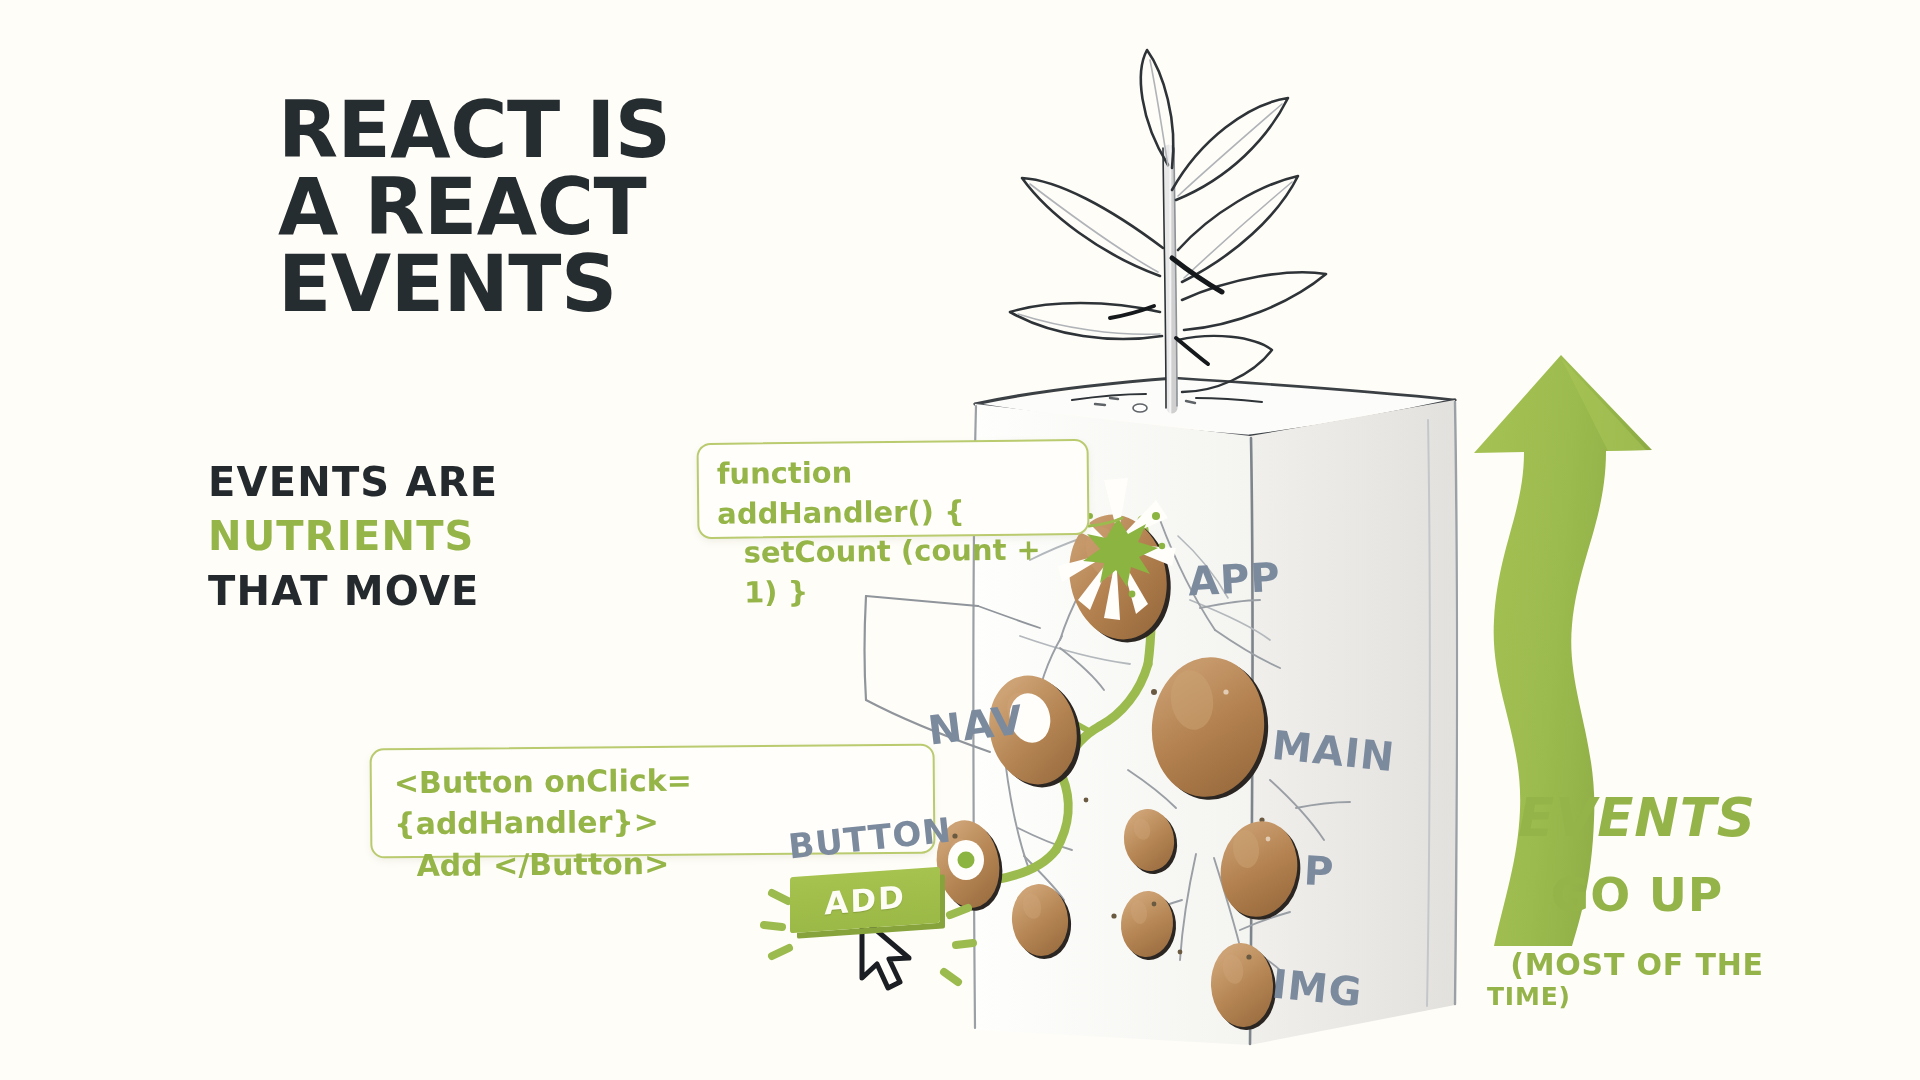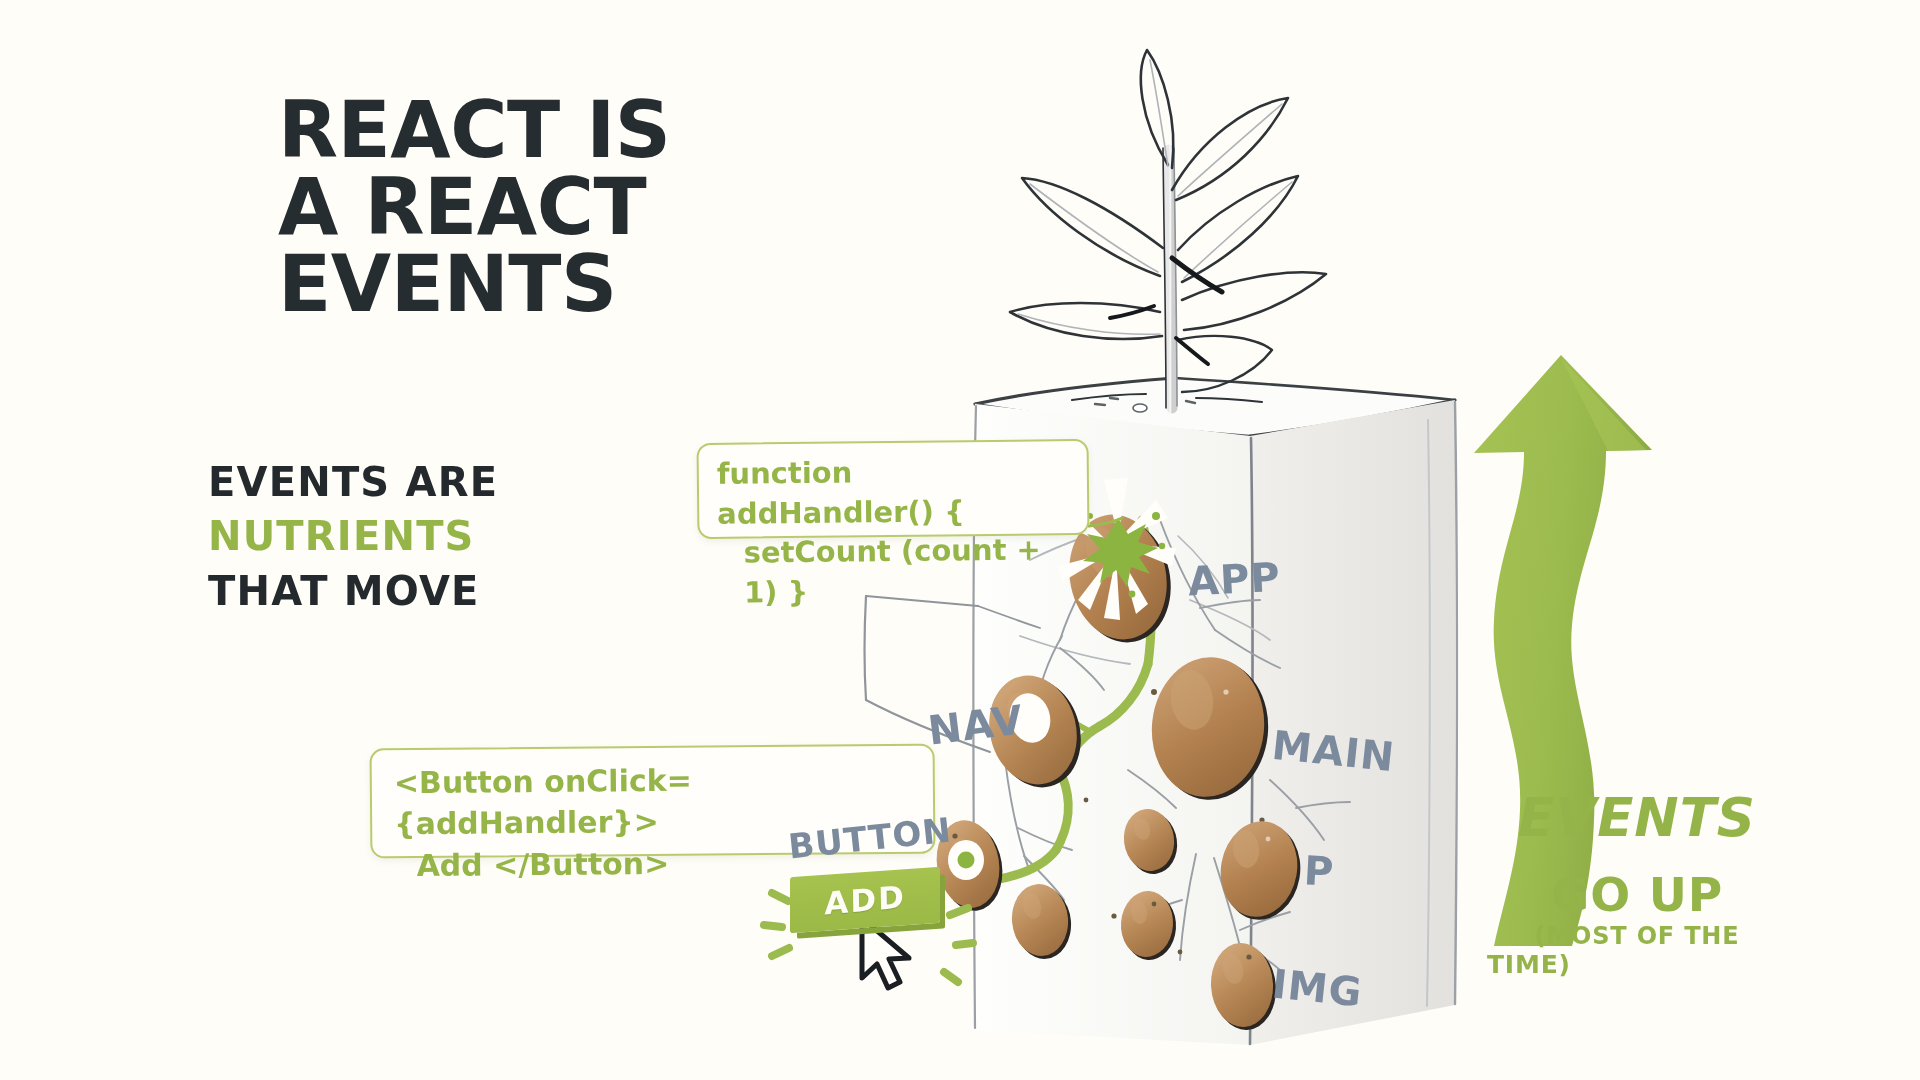--- a/index.html
+++ b/index.html
@@ -53,21 +53,21 @@
     left: 1487px;
     top: 790px;
     width: 300px;
     color: #94b449;
     font-family: "DejaVu Sans", sans-serif;
     font-weight: bold;
     text-align: center;
   }
   #rightcopy .rc-1 { display:block; font-size: 53px; line-height: 1.06; letter-spacing: 1px; white-space: pre; font-style: italic; }
   #rightcopy .rc-2 { display:block; font-size: 47px; line-height: 1.06; letter-spacing: 1px; white-space: pre; margin-top: 24px; }
-  #rightcopy .rc-3 { display:block; font-size: 24px; line-height: 1.18; margin-top: 2px; letter-spacing: 0.8px; white-space: pre; }
+  #rightcopy .rc-3 { display:block; font-size: 30px; line-height: 1.18; margin-top: 27px; letter-spacing: 0.8px; white-space: pre; }
   #rightcopy .rc-4 { display:block; font-size: 25px; line-height: 1.18; letter-spacing: 0.8px; white-space: pre; text-align: left; padding-right: 34px;}
 
   
   .codebox {
     background: #fffefb;
     border: 2.2px solid #b9cb6e;
     border-radius: 14px;
     color: #95b548;
     font-family: "DejaVu Sans", sans-serif;
     font-weight: bold;

